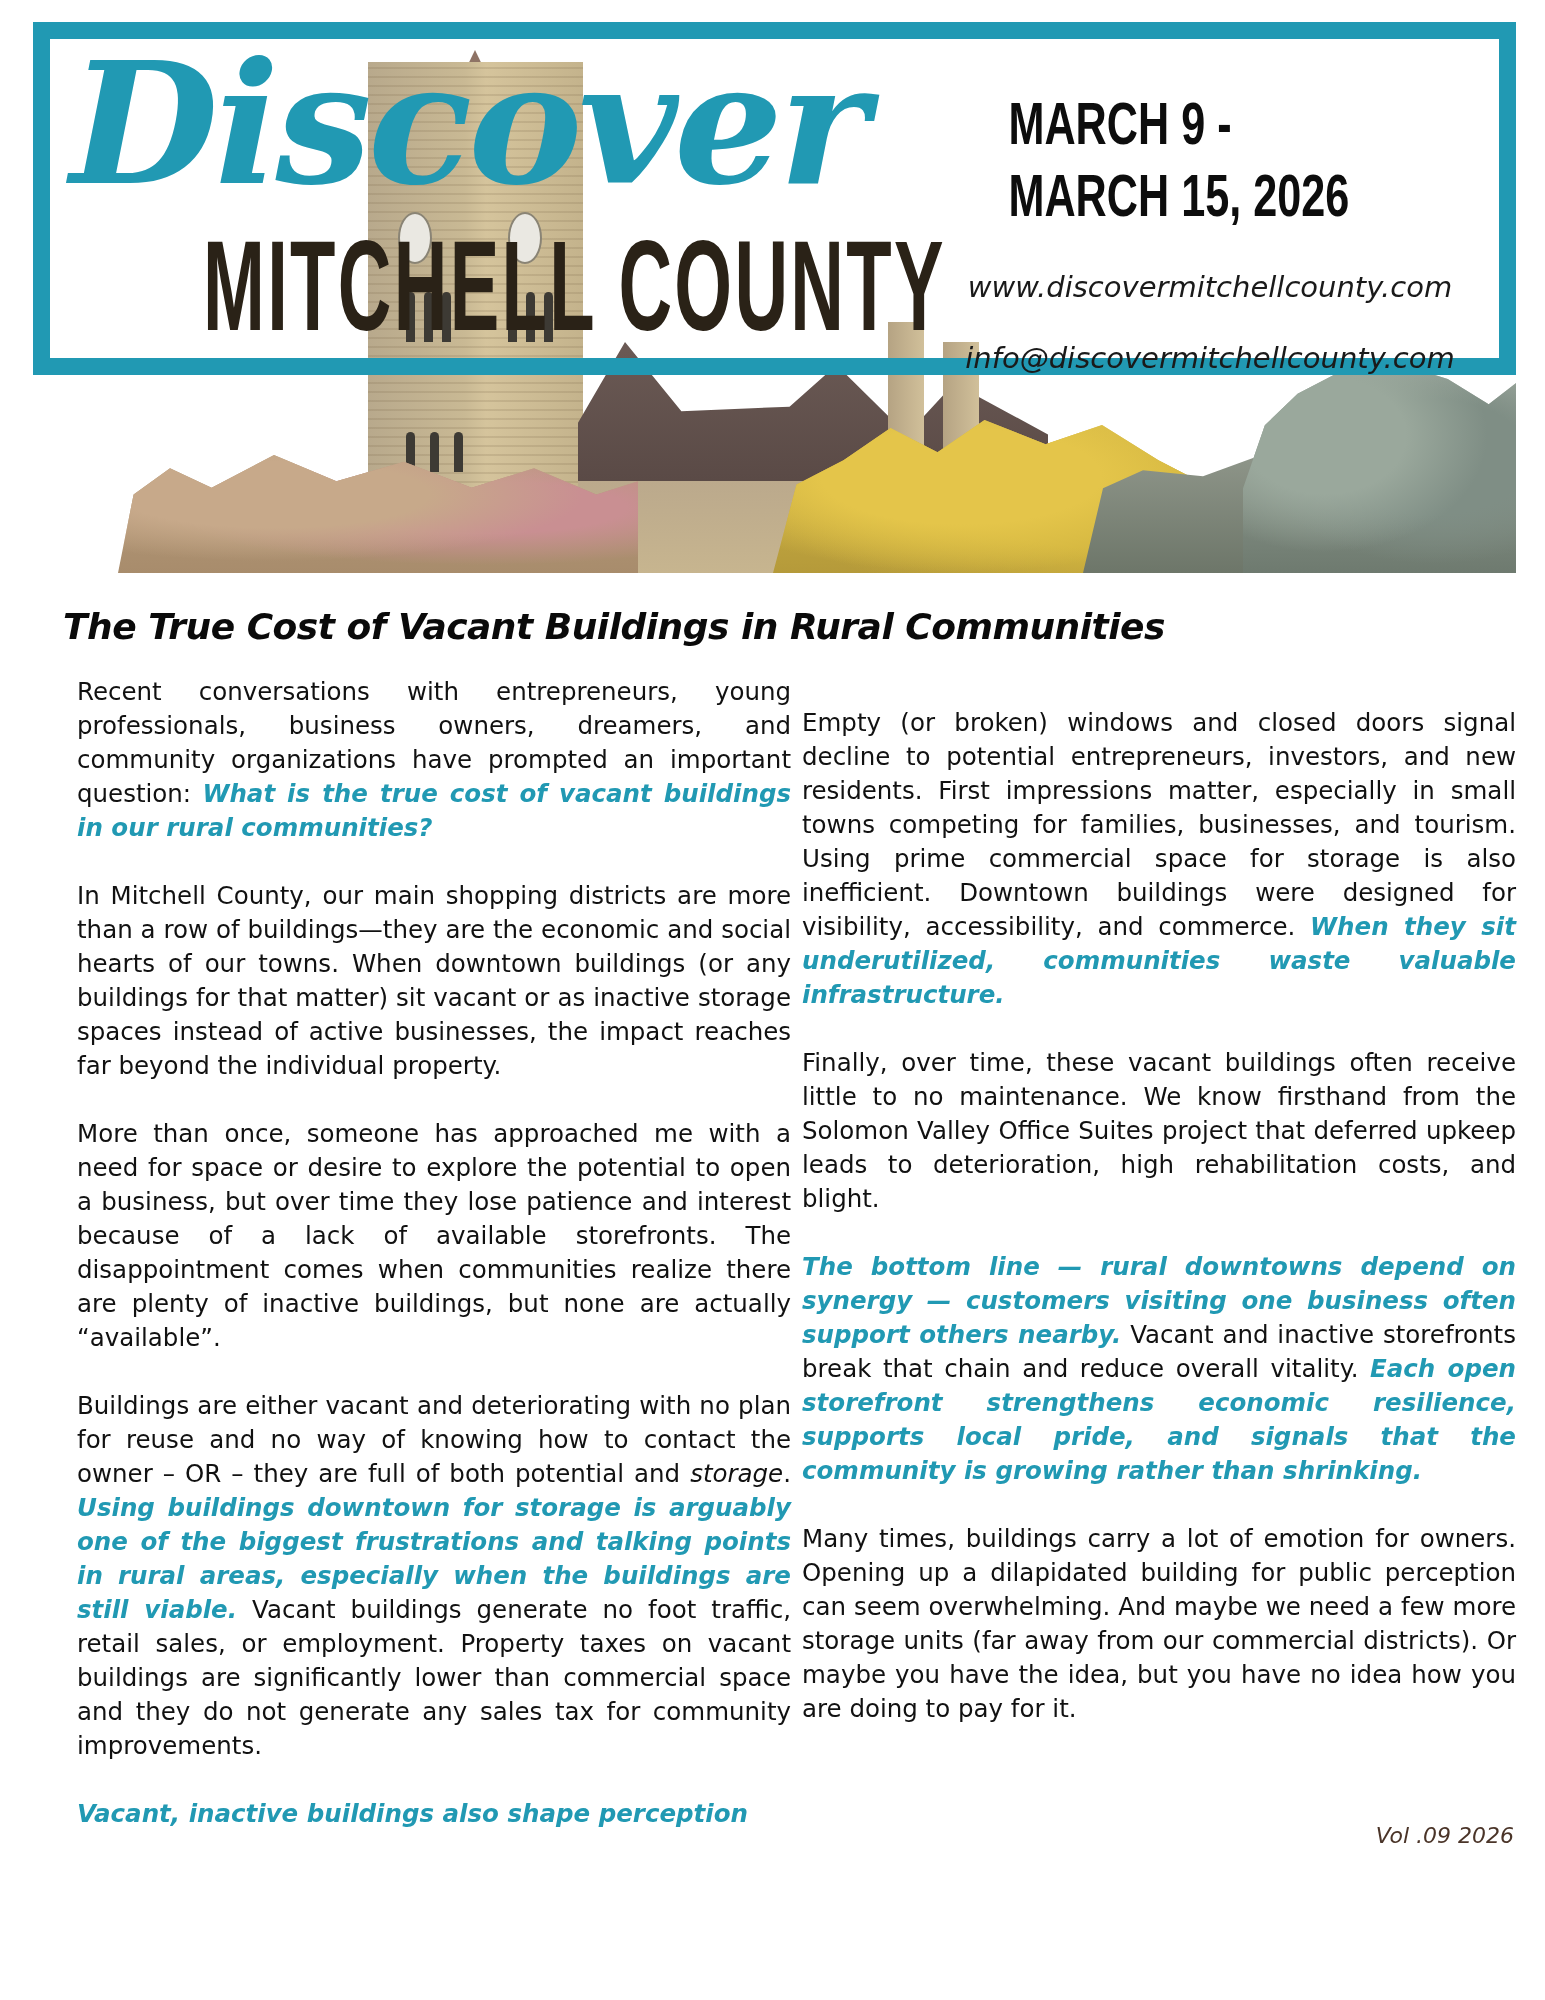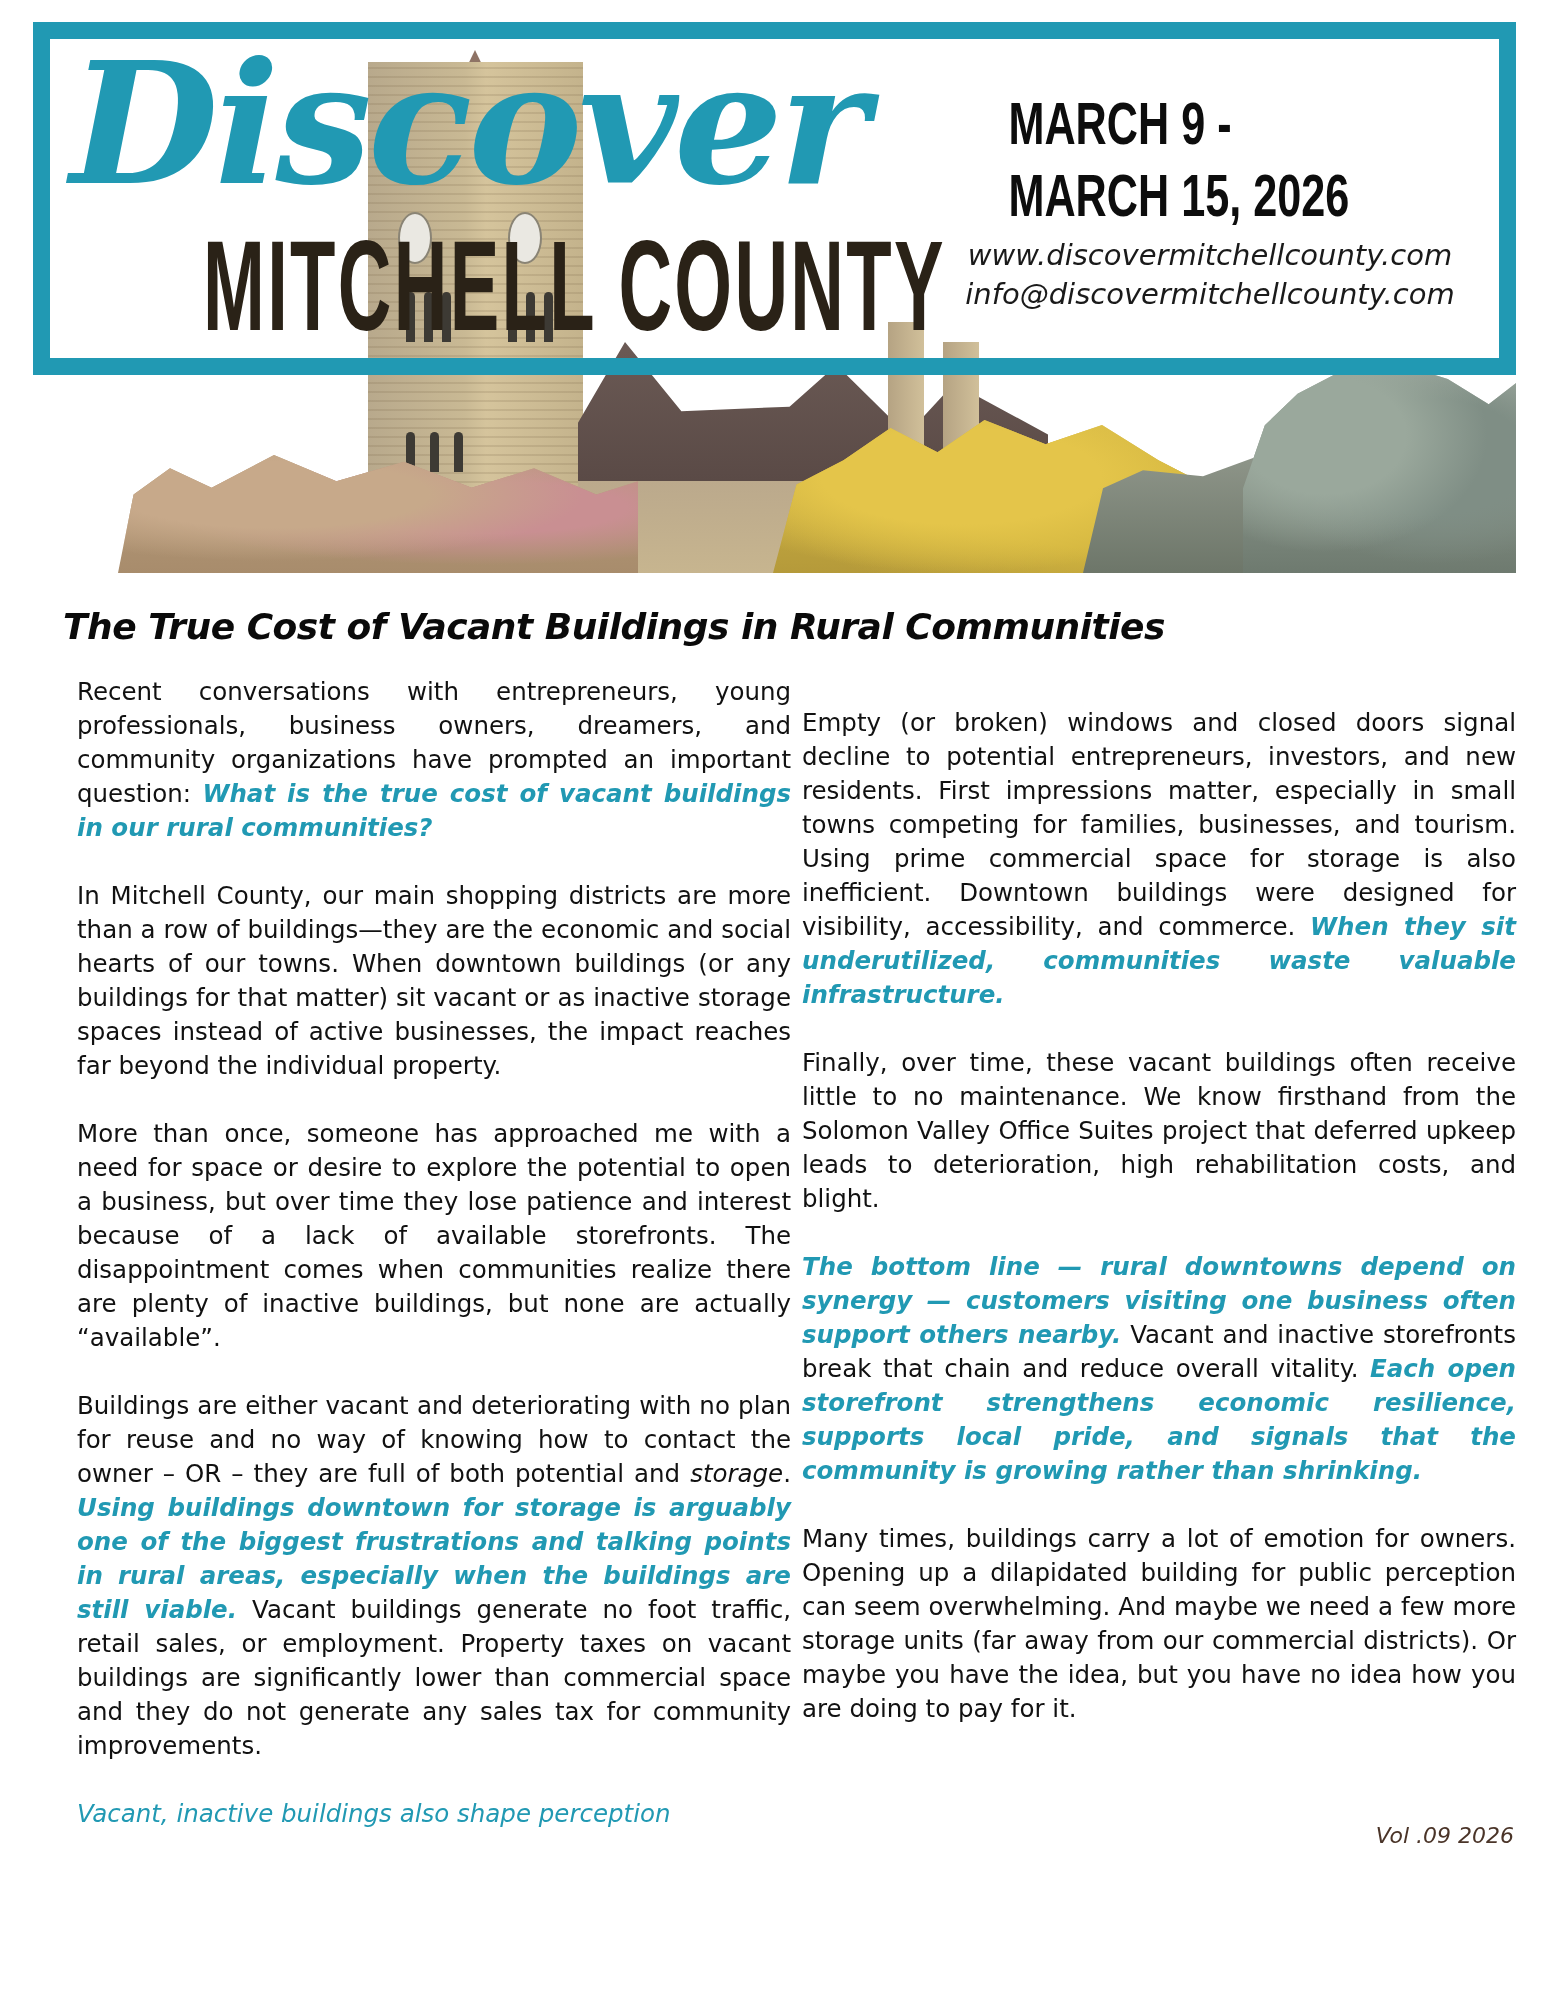--- a/index.html
+++ b/index.html
@@ -81,39 +81,39 @@
   .date-block { position: absolute; left: 930px; top: 88px; width: 560px; z-index: 4; text-align: left; }
   .date-line {
     font-family: "Liberation Sans", sans-serif; font-weight: bold; color: #0d0d0d;
     font-size: 60px; line-height: 72px; white-space: nowrap;
     display: block; transform: scaleX(0.72); transform-origin: center;
   }
   .contact {
     position: absolute; left: 930px; top: 236px; width: 560px; z-index: 4; text-align: center;
     font-family: "DejaVu Sans", sans-serif; font-style: italic; font-size: 29px; line-height: 39px; color: #1a1a1a;
   }
-  .contact span { display: block; white-space: nowrap; }
+  .contact span { display: block; white-space: nowrap; margin-top: 32px; }
 
   
   .headline {
     position: absolute; left: 0; top: 603px; width: 1228px; text-align: center;
     font-family: "DejaVu Sans", sans-serif; font-weight: bold; font-style: italic;
     font-size: 36px; line-height: 48px; color: #0a0a0a; letter-spacing: -0.5px;
   }
   .column {
     position: absolute; top: 675px; width: 714px;
     font-family: "DejaVu Sans", sans-serif; font-size: 24.5px; line-height: 34px;
     text-align: justify; color: #111;
   }
   .col-left { left: 33px; margin-left: 44px; }
   .col-right { left: 802px; margin-top: 31px; }
   .column p { margin-bottom: 34px; }
   .hl { color: #2199b3; font-weight: bold; font-style: italic; }
   .em { font-style: italic; }
-  .subhead { color: #2199b3; font-weight: normal; font-style: italic; text-align: left; }
+  .subhead { color: #2199b3; font-weight: bold; font-style: italic; text-align: left; }
   .volume {
     position: absolute; right: 31px; top: 1823px;
     font-family: "DejaVu Sans", sans-serif; font-style: italic; font-size: 22px; color: #4a3428;
   }
 </style>
 </head>
 <body>
 
 <div class="photo">
   <div class="tower-roof"></div>

